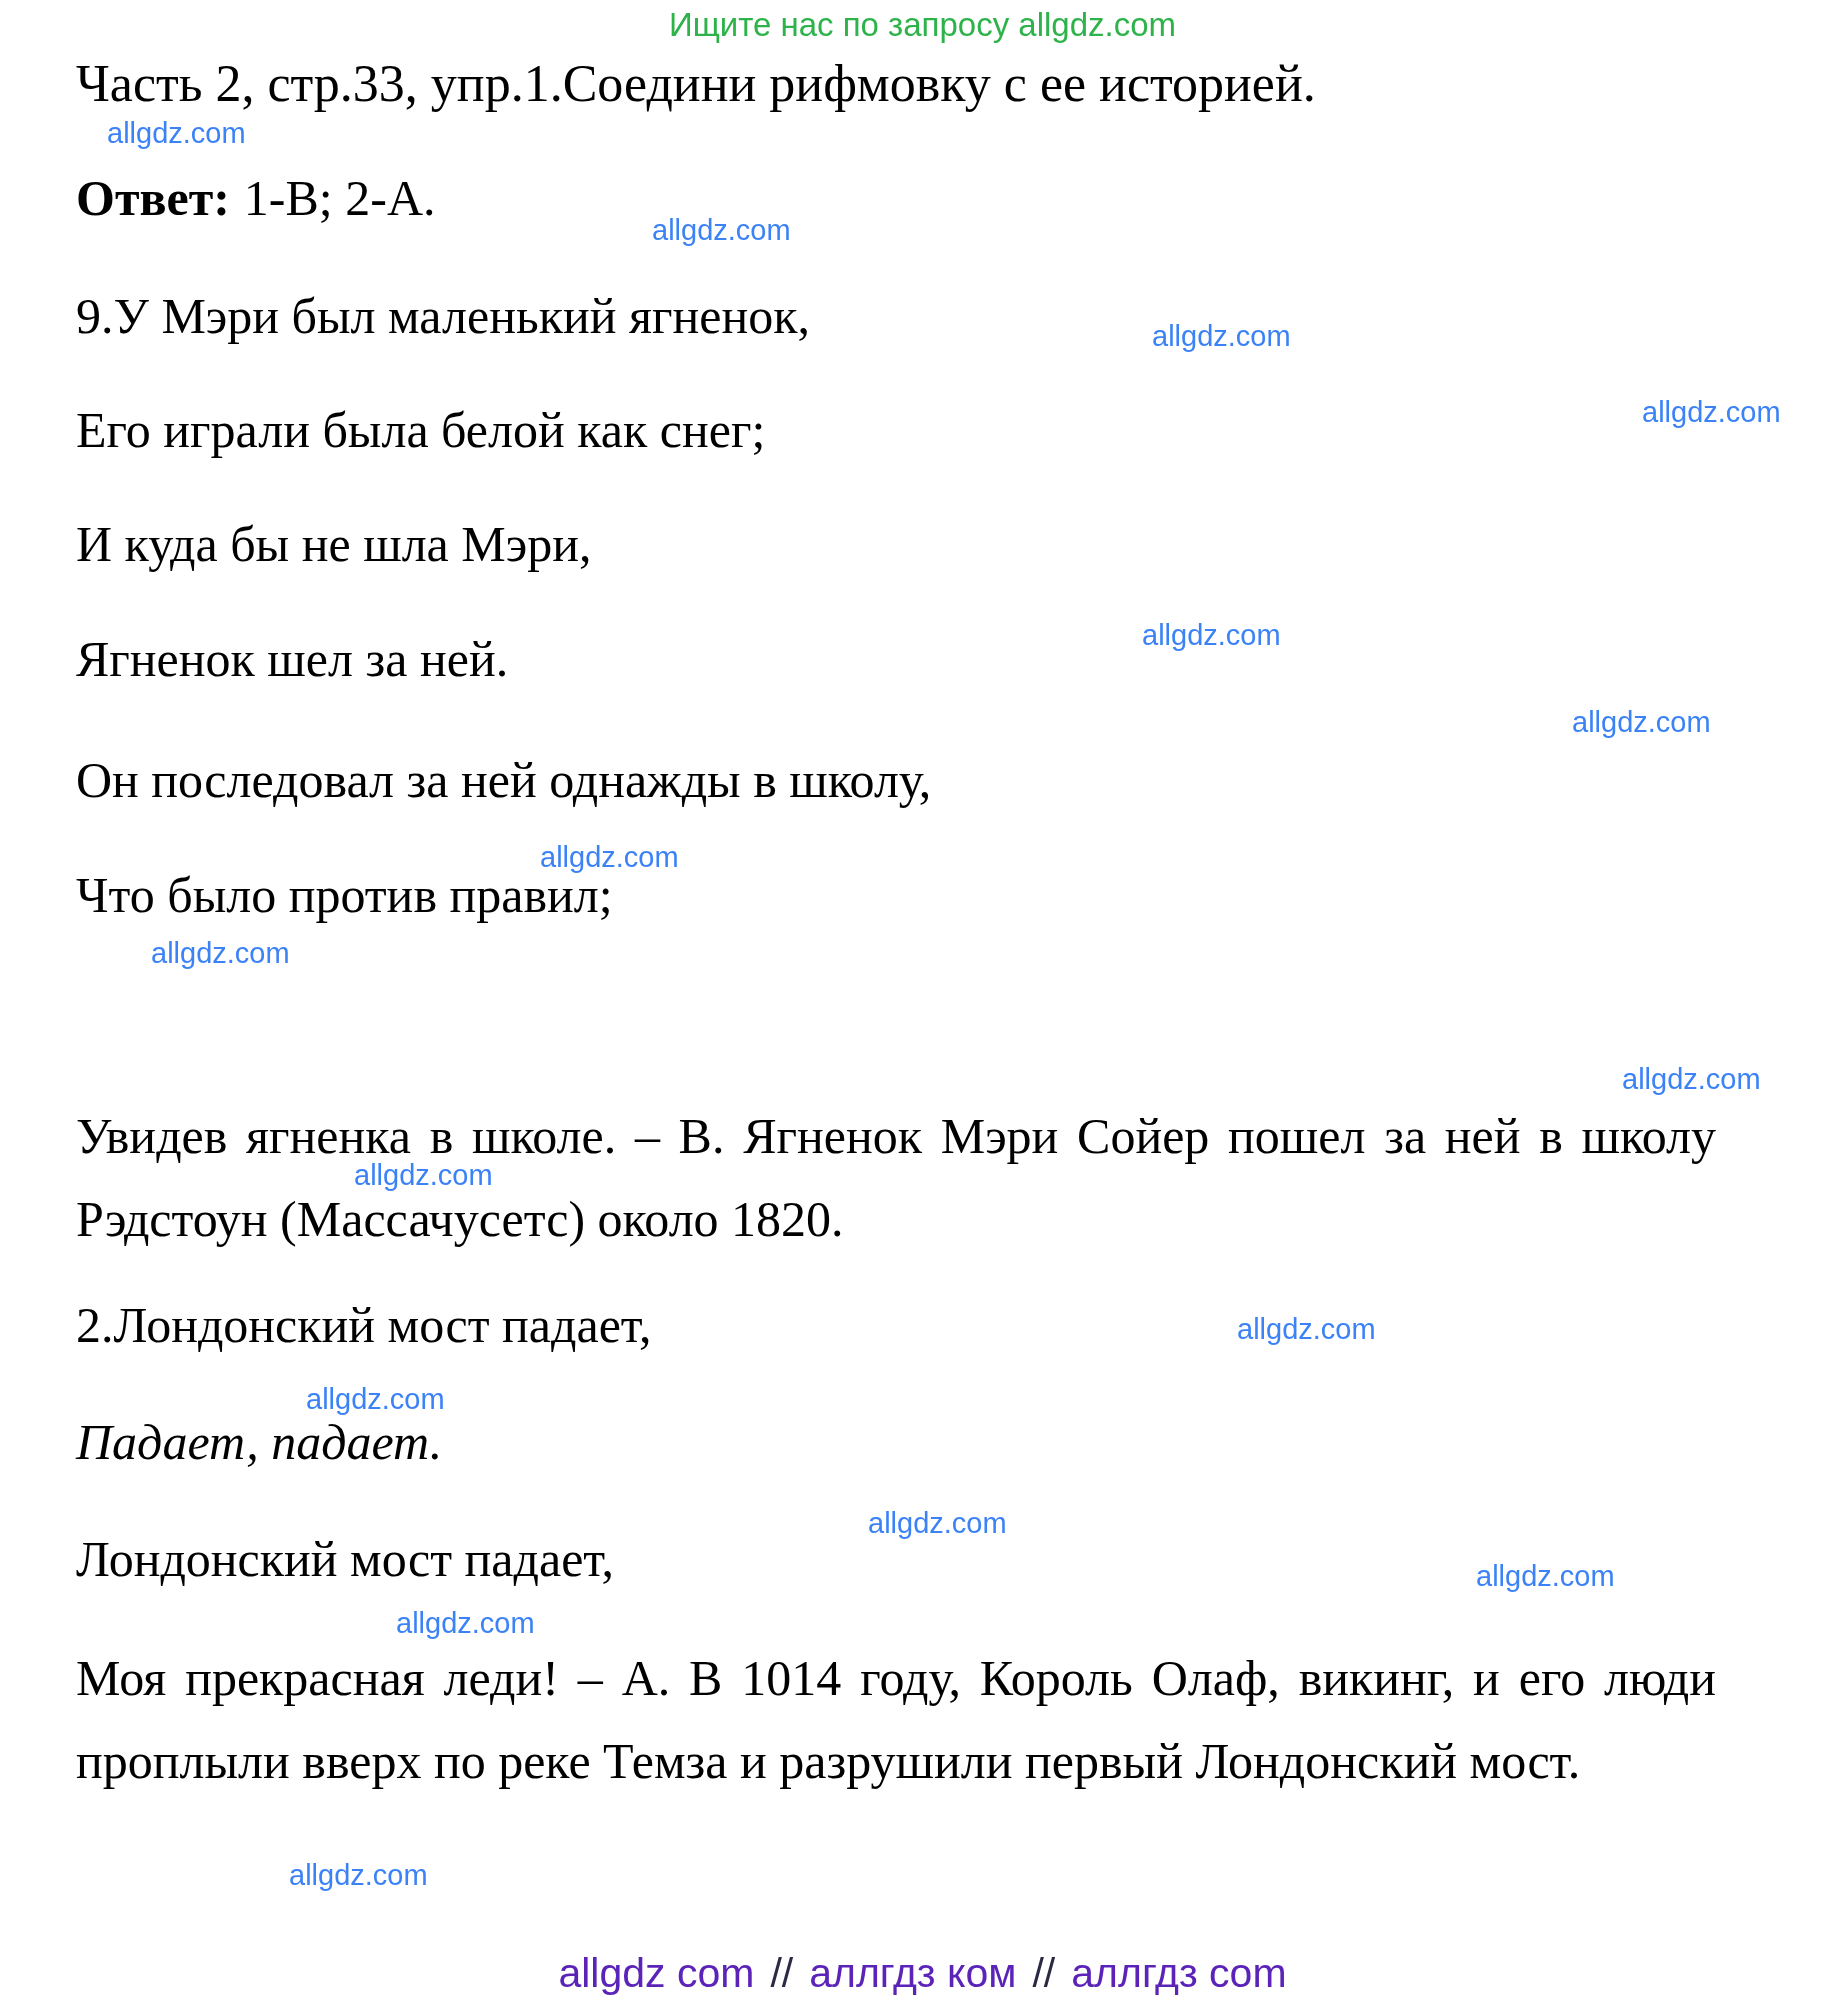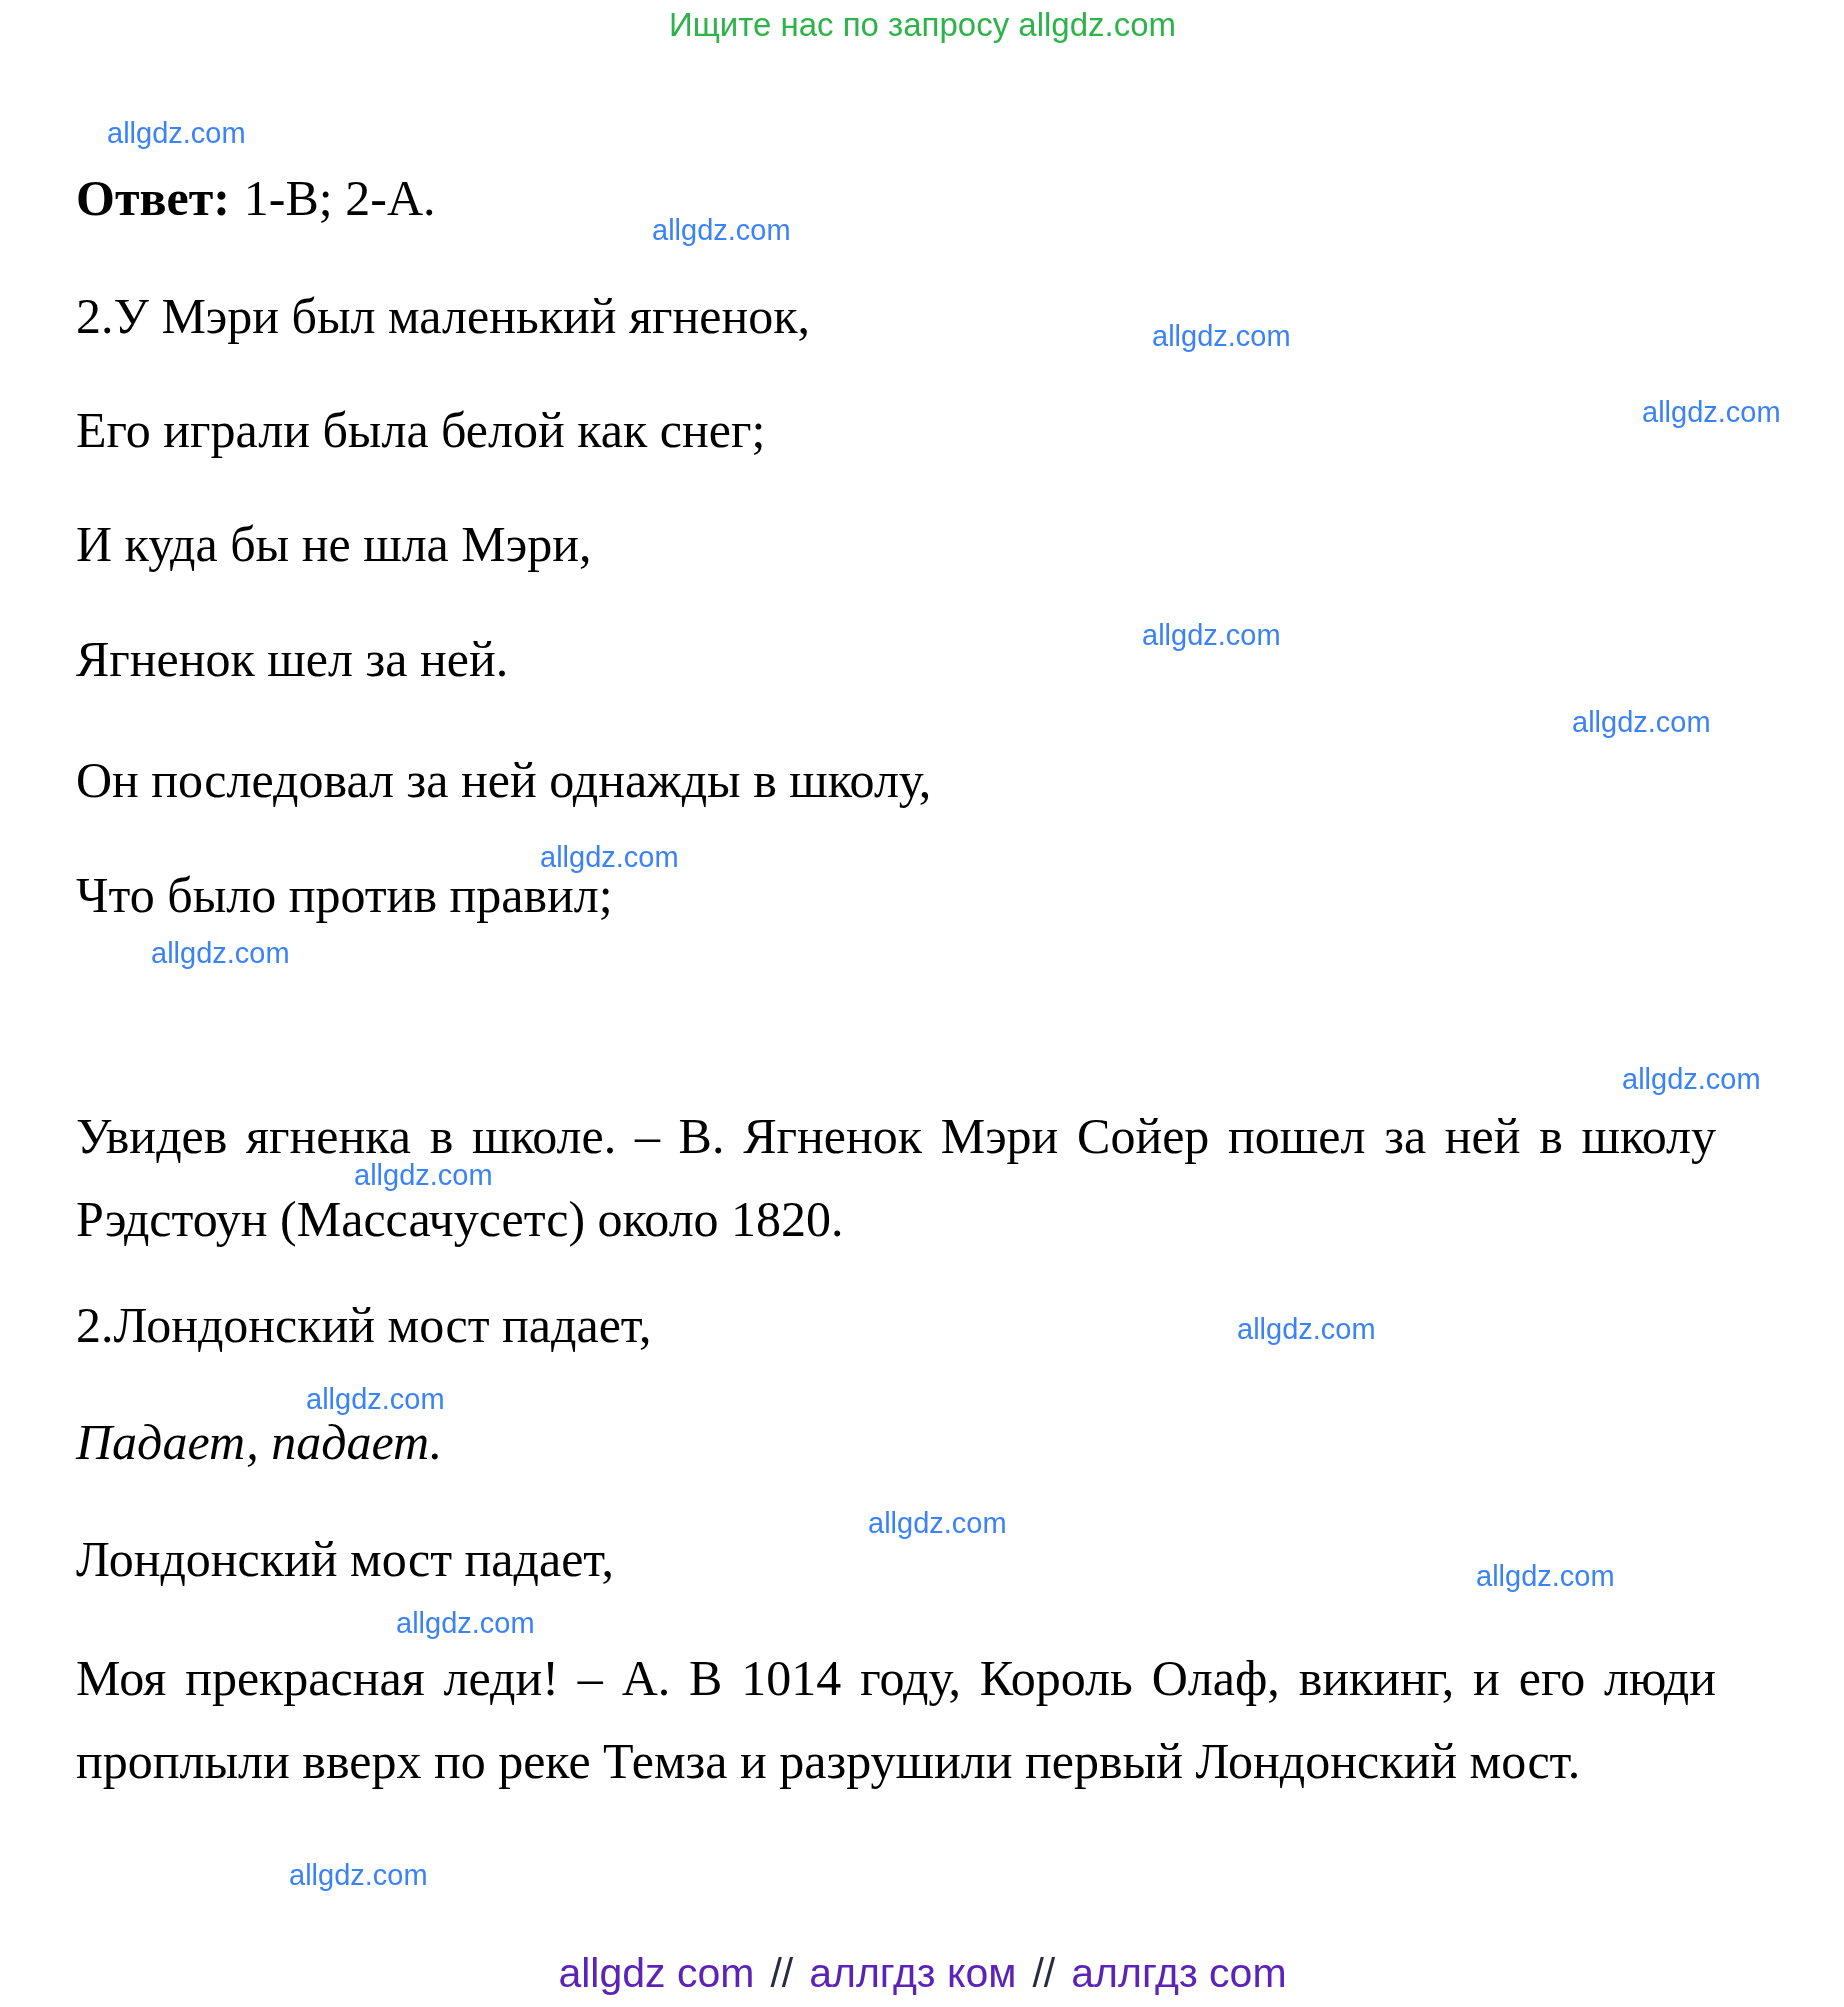--- a/index.html
+++ b/index.html
@@ -60,26 +60,27 @@
     }
     .footer .sep { color: #2a2a45; margin: 0 16px; }
   </style>
 </head>
 <body>
 
 <div class="page">
 
   <div class="header-link">Ищите нас по запросу allgdz.com</div>
 
+  <div class="line" style="top: 55px; font-size: 52px;">Часть 2, стр.33, упр.1.Соедини рифмовку с ее историей.</div>
 
   <div class="line" style="top: 171px;">
     <span class="answer-label">Ответ:</span><span class="answer-value">1-B; 2-A.</span>
   </div>
 
-  <div class="line" style="top: 289px;">2.У Мэри был маленький ягненок,</div>
+  <div class="line" style="top: 289px;">9.У Мэри был маленький ягненок,</div>
   <div class="line" style="top: 403px;">Его играли была белой как снег;</div>
   <div class="line" style="top: 517px;">И куда бы не шла Мэри,</div>
   <div class="line" style="top: 632px;">Ягненок шел за ней.</div>
   <div class="line" style="top: 753px;">Он последовал за ней однажды в школу,</div>
   <div class="line" style="top: 868px;">Что было против правил;</div>
 
   <div class="para" style="top: 1095px;">Увидев ягненка в школе. – В. Ягненок Мэри Сойер пошел за ней в школу Рэдстоун (Массачусетс) около 1820.</div>
 
   <div class="line" style="top: 1298px;">2.Лондонский мост падает,</div>
   <div class="line" style="top: 1415px; font-style: italic;">Падает, падает.</div>

